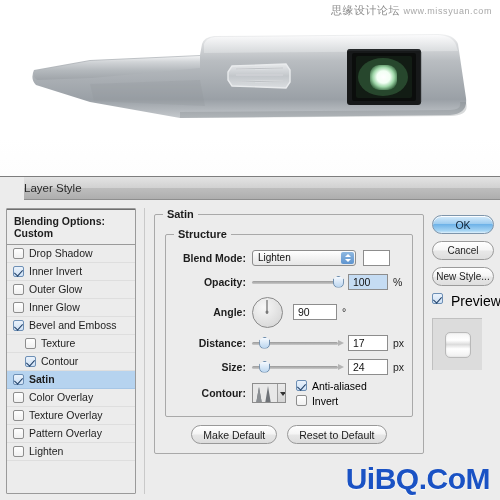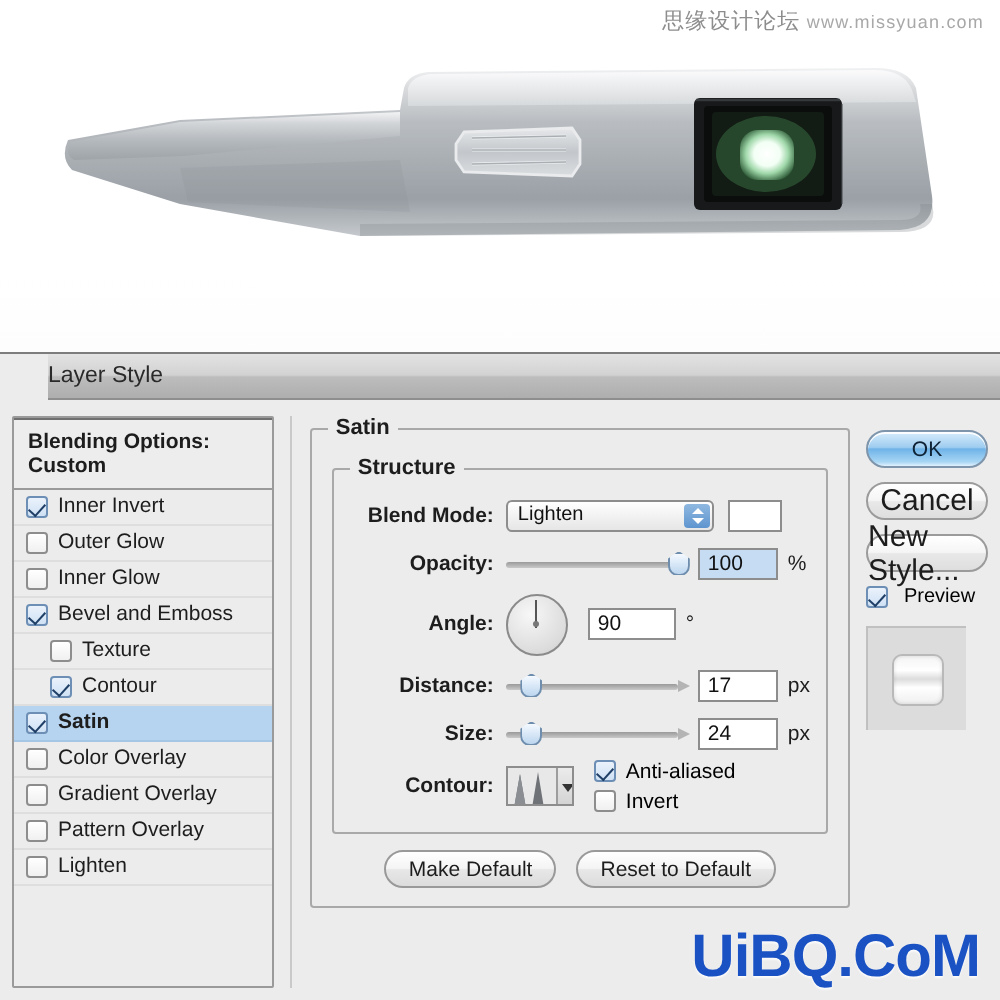--- a/index.html
+++ b/index.html
@@ -221,24 +221,24 @@
   .aquabtn {
     height: 19px; border-radius: 10px; border: 1px solid #7e95ab;
     background: linear-gradient(180deg,#d7ecfb 0%,#9fcdf0 45%,#6fb3e8 50%,#a8d6f4 88%,#e2f2fd 100%);
     font-size: 10.5px; color: #0f2336; display: flex;
     align-items: center; justify-content: center;
     box-shadow: inset 0 1px 0 rgba(255,255,255,.9);
   }
   .graybtn {
     height: 19px; border-radius: 10px; border: 1px solid #9b9b9b;
     background: linear-gradient(180deg,#ffffff 0%,#f5f5f5 48%,#e8e8e8 52%,#dedede 100%);
-    font-size: 15px; color: #1d1d1d; display: flex;
+    font-size: 10px; color: #1d1d1d; display: flex;
     align-items: center; justify-content: center;
   }
-  #preview-line { display: flex; align-items: center; gap: 8px; font-size: 10px; }
+  #preview-line { display: flex; gap: 8px; font-size: 14px; }
   #preview-box {
     width: 50px; height: 52px; background: #dcdcdc;
     border-top: 1px solid #c0c0c0; border-left: 1px solid #c0c0c0;
     display: flex; align-items: center; justify-content: center;
     margin-top: 2px;
   }
   #preview-shape {
     width: 26px; height: 26px; border-radius: 5px;
     border: 1px solid #b9b9b9;
     background: linear-gradient(180deg,#f4f4f4 0%,#ffffff 30%,#dcdcdc 48%,#ffffff 66%,#efefef 100%);
@@ -333,20 +333,24 @@
   <div id="titlebar">
     <span class="title">Layer Style</span>
   </div>
 
   <div id="dialog-body">
 
     <div id="styles-panel">
       <div class="styles-blend">Blending Options: Custom</div>
       <div id="styles-list">
           <div class="style-row">
+            <span class="cbx"></span>
+            <span class="lbl">Drop Shadow</span>
+          </div>
+          <div class="style-row">
             <span class="cbx on"></span>
             <span class="lbl">Inner Invert</span>
           </div>
           <div class="style-row">
             <span class="cbx"></span>
             <span class="lbl">Outer Glow</span>
           </div>
           <div class="style-row">
             <span class="cbx"></span>
             <span class="lbl">Inner Glow</span>
@@ -366,21 +370,21 @@
           <div class="style-row selected">
             <span class="cbx on"></span>
             <span class="lbl">Satin</span>
           </div>
           <div class="style-row">
             <span class="cbx"></span>
             <span class="lbl">Color Overlay</span>
           </div>
           <div class="style-row">
             <span class="cbx"></span>
-            <span class="lbl">Gradient Overlay</span>
+            <span class="lbl">Texture Overlay</span>
           </div>
           <div class="style-row">
             <span class="cbx"></span>
             <span class="lbl">Pattern Overlay</span>
           </div>
           <div class="style-row">
             <span class="cbx"></span>
             <span class="lbl">Lighten</span>
           </div>
         </div>

